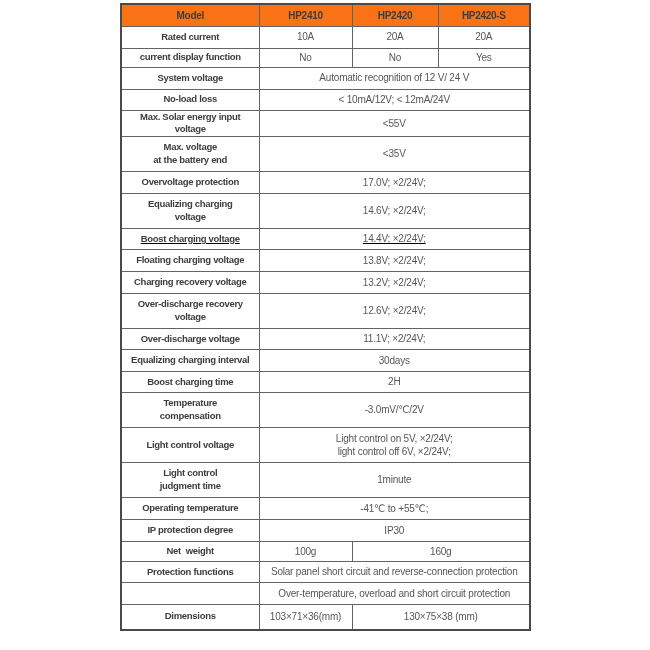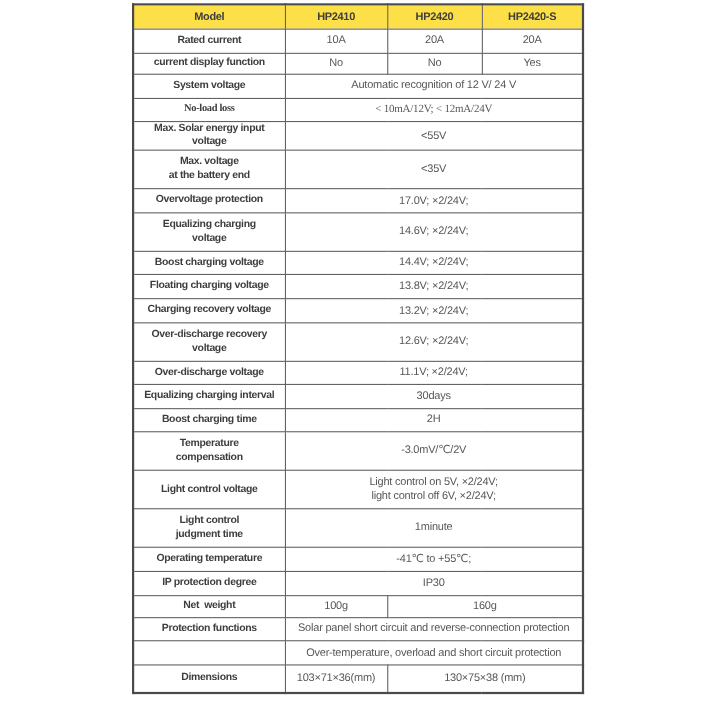--- a/index.html
+++ b/index.html
@@ -36,21 +36,21 @@
     letter-spacing: -0.3px;
     color: #3d3d3d;
   }
   table.spec td {
     font-size: 10px;
     font-weight: normal;
     letter-spacing: -0.2px;
     color: #575757;
   }
   tr.header-row th {
-    background: #fde047;
+    background: #f97316;
     font-size: 10px;
   }
   td.align-left {
     text-align: left;
     padding-left: 3px;
   }
   col.c-label { width: 138px; }
   col.c-m1 { width: 93px; }
   col.c-m2 { width: 86px; }
   col.c-m3 { width: 92px; }
@@ -84,21 +84,21 @@
         <tr style="height: 19px;">
           <th>current display function</th>
           <td>No</td>
           <td>No</td>
           <td>Yes</td>
         </tr>
         <tr style="height: 22px; margin-top: 43px;">
           <th>System voltage</th>
           <td colspan="3">Automatic recognition of 12 V/ 24 V</td>
         </tr>
-        <tr style="height: 21px; font-family: Liberation Serif, serif;">
+        <tr style="height: 21px;">
           <th>No-load loss</th>
           <td colspan="3">&lt; 10mA/12V; &lt; 12mA/24V</td>
         </tr>
         <tr style="height: 22px; padding-left: 33px;">
           <th>Max. Solar energy input voltage</th>
           <td colspan="3">&lt;55V</td>
         </tr>
         <tr style="height: 35px;">
           <th>Max. voltage
 at the battery end</th>
@@ -106,21 +106,21 @@
         </tr>
         <tr style="height: 22px;">
           <th>Overvoltage protection</th>
           <td colspan="3">17.0V; ×2/24V;</td>
         </tr>
         <tr style="height: 35px;">
           <th>Equalizing charging
 voltage</th>
           <td colspan="3">14.6V; ×2/24V;</td>
         </tr>
-        <tr style="height: 21px;">
+        <tr style="height: 21px; text-decoration: underline;">
           <th>Boost charging voltage</th>
           <td colspan="3">14.4V; ×2/24V;</td>
         </tr>
         <tr style="height: 22px;">
           <th>Floating charging voltage</th>
           <td colspan="3">13.8V; ×2/24V;</td>
         </tr>
         <tr style="height: 22px;">
           <th>Charging recovery voltage</th>
           <td colspan="3">13.2V; ×2/24V;</td>

